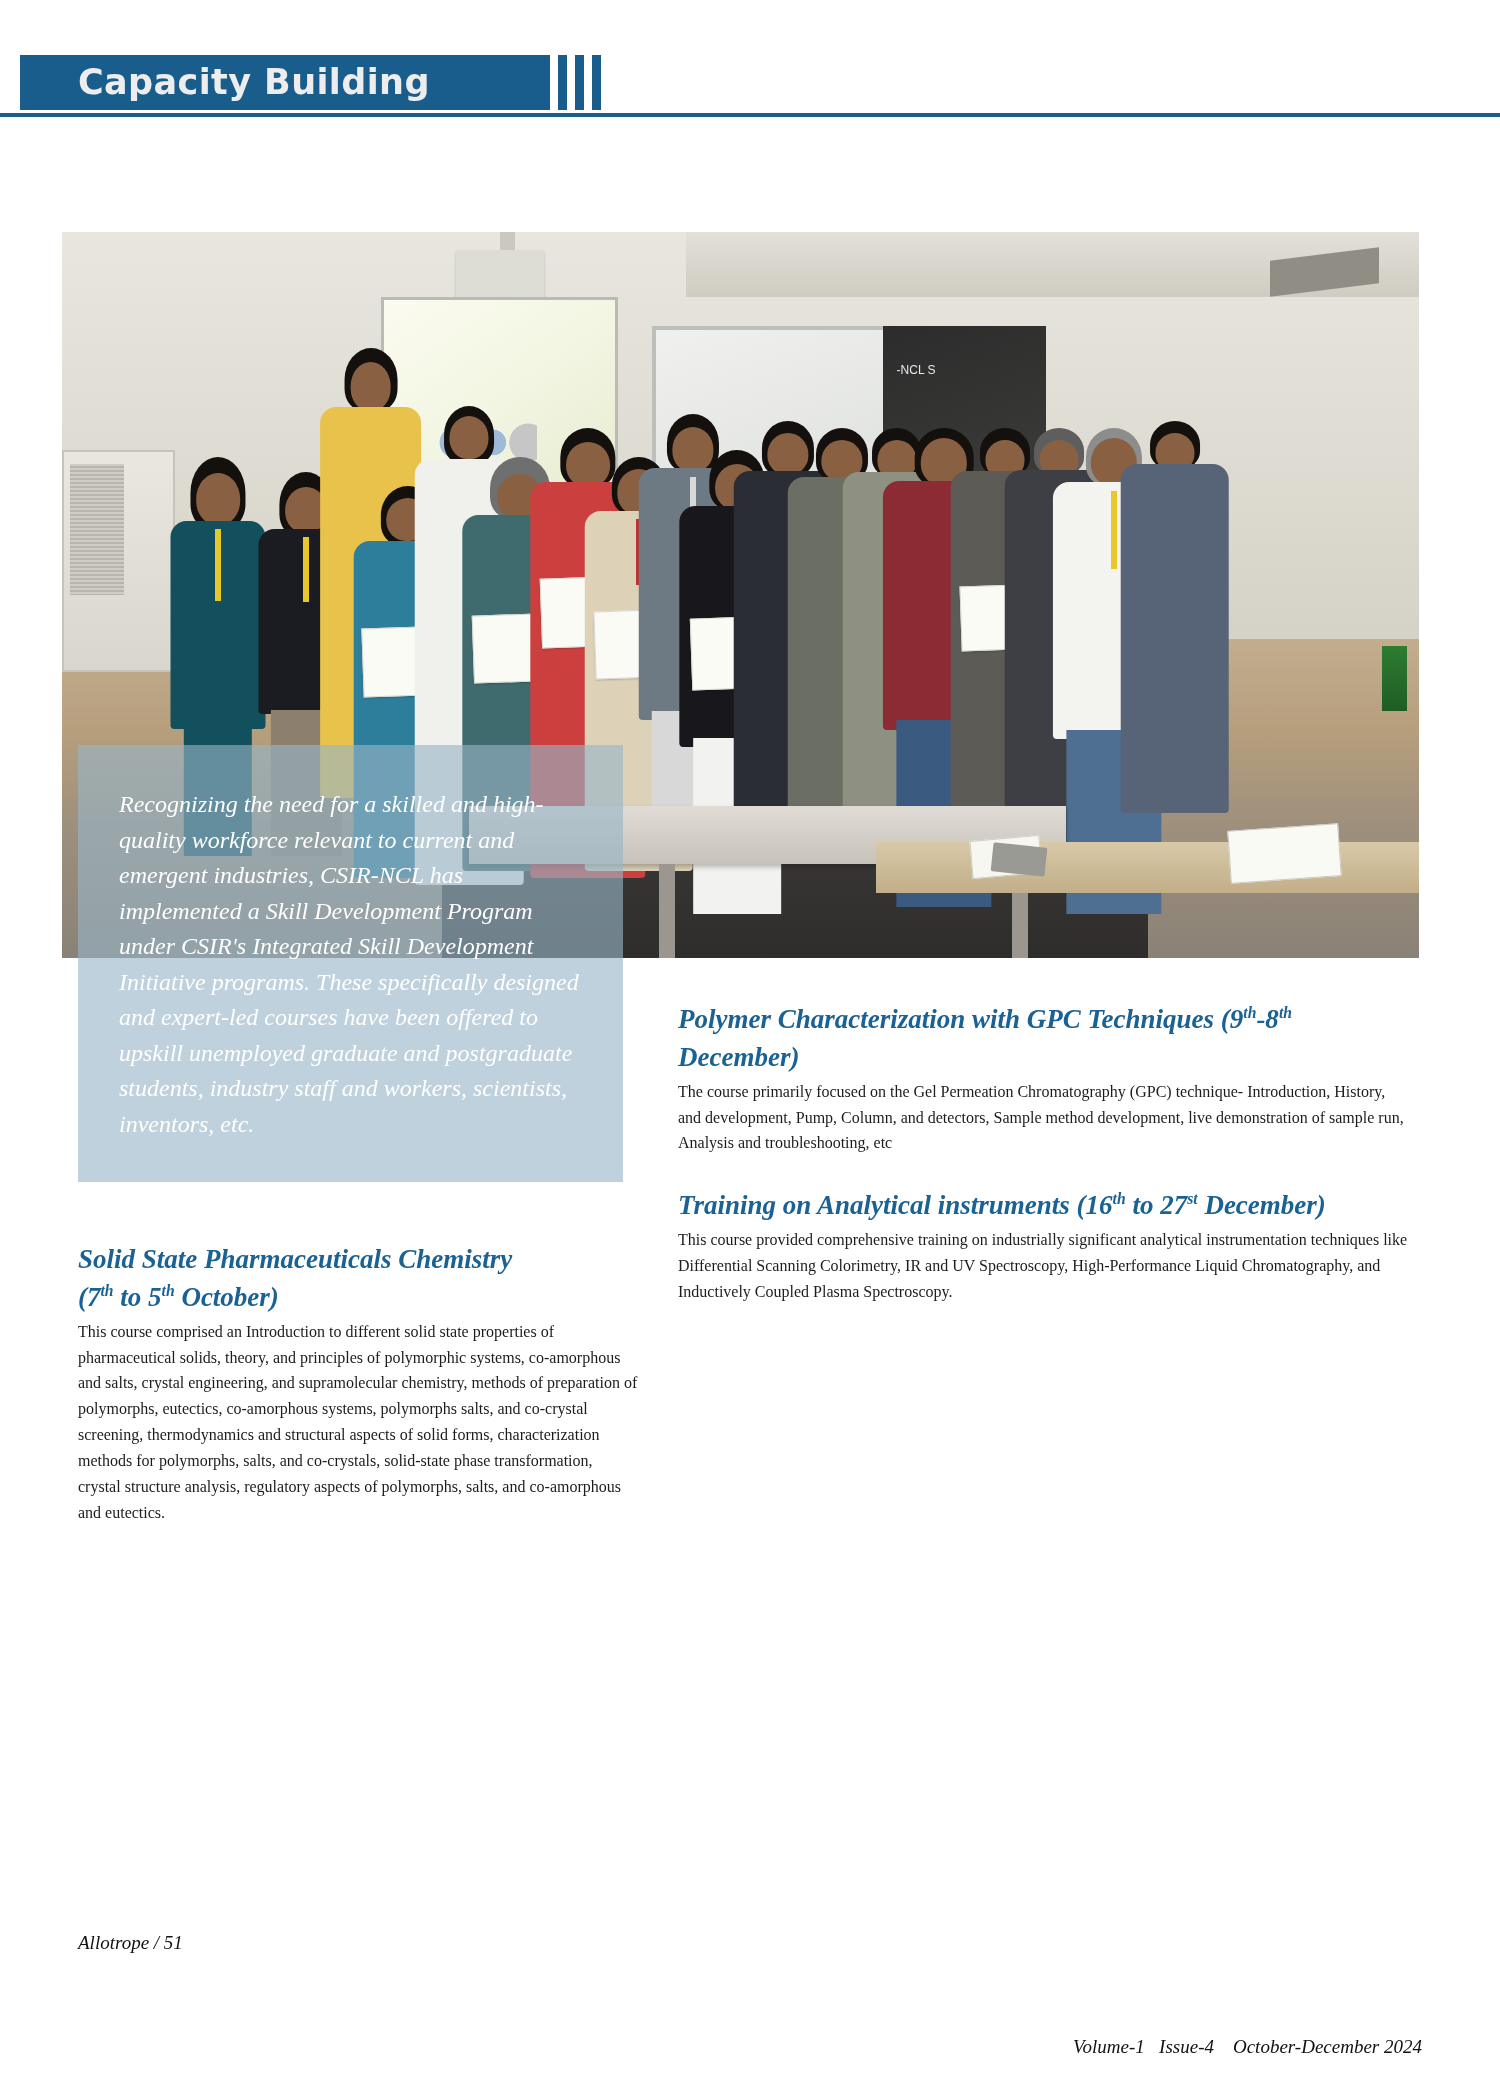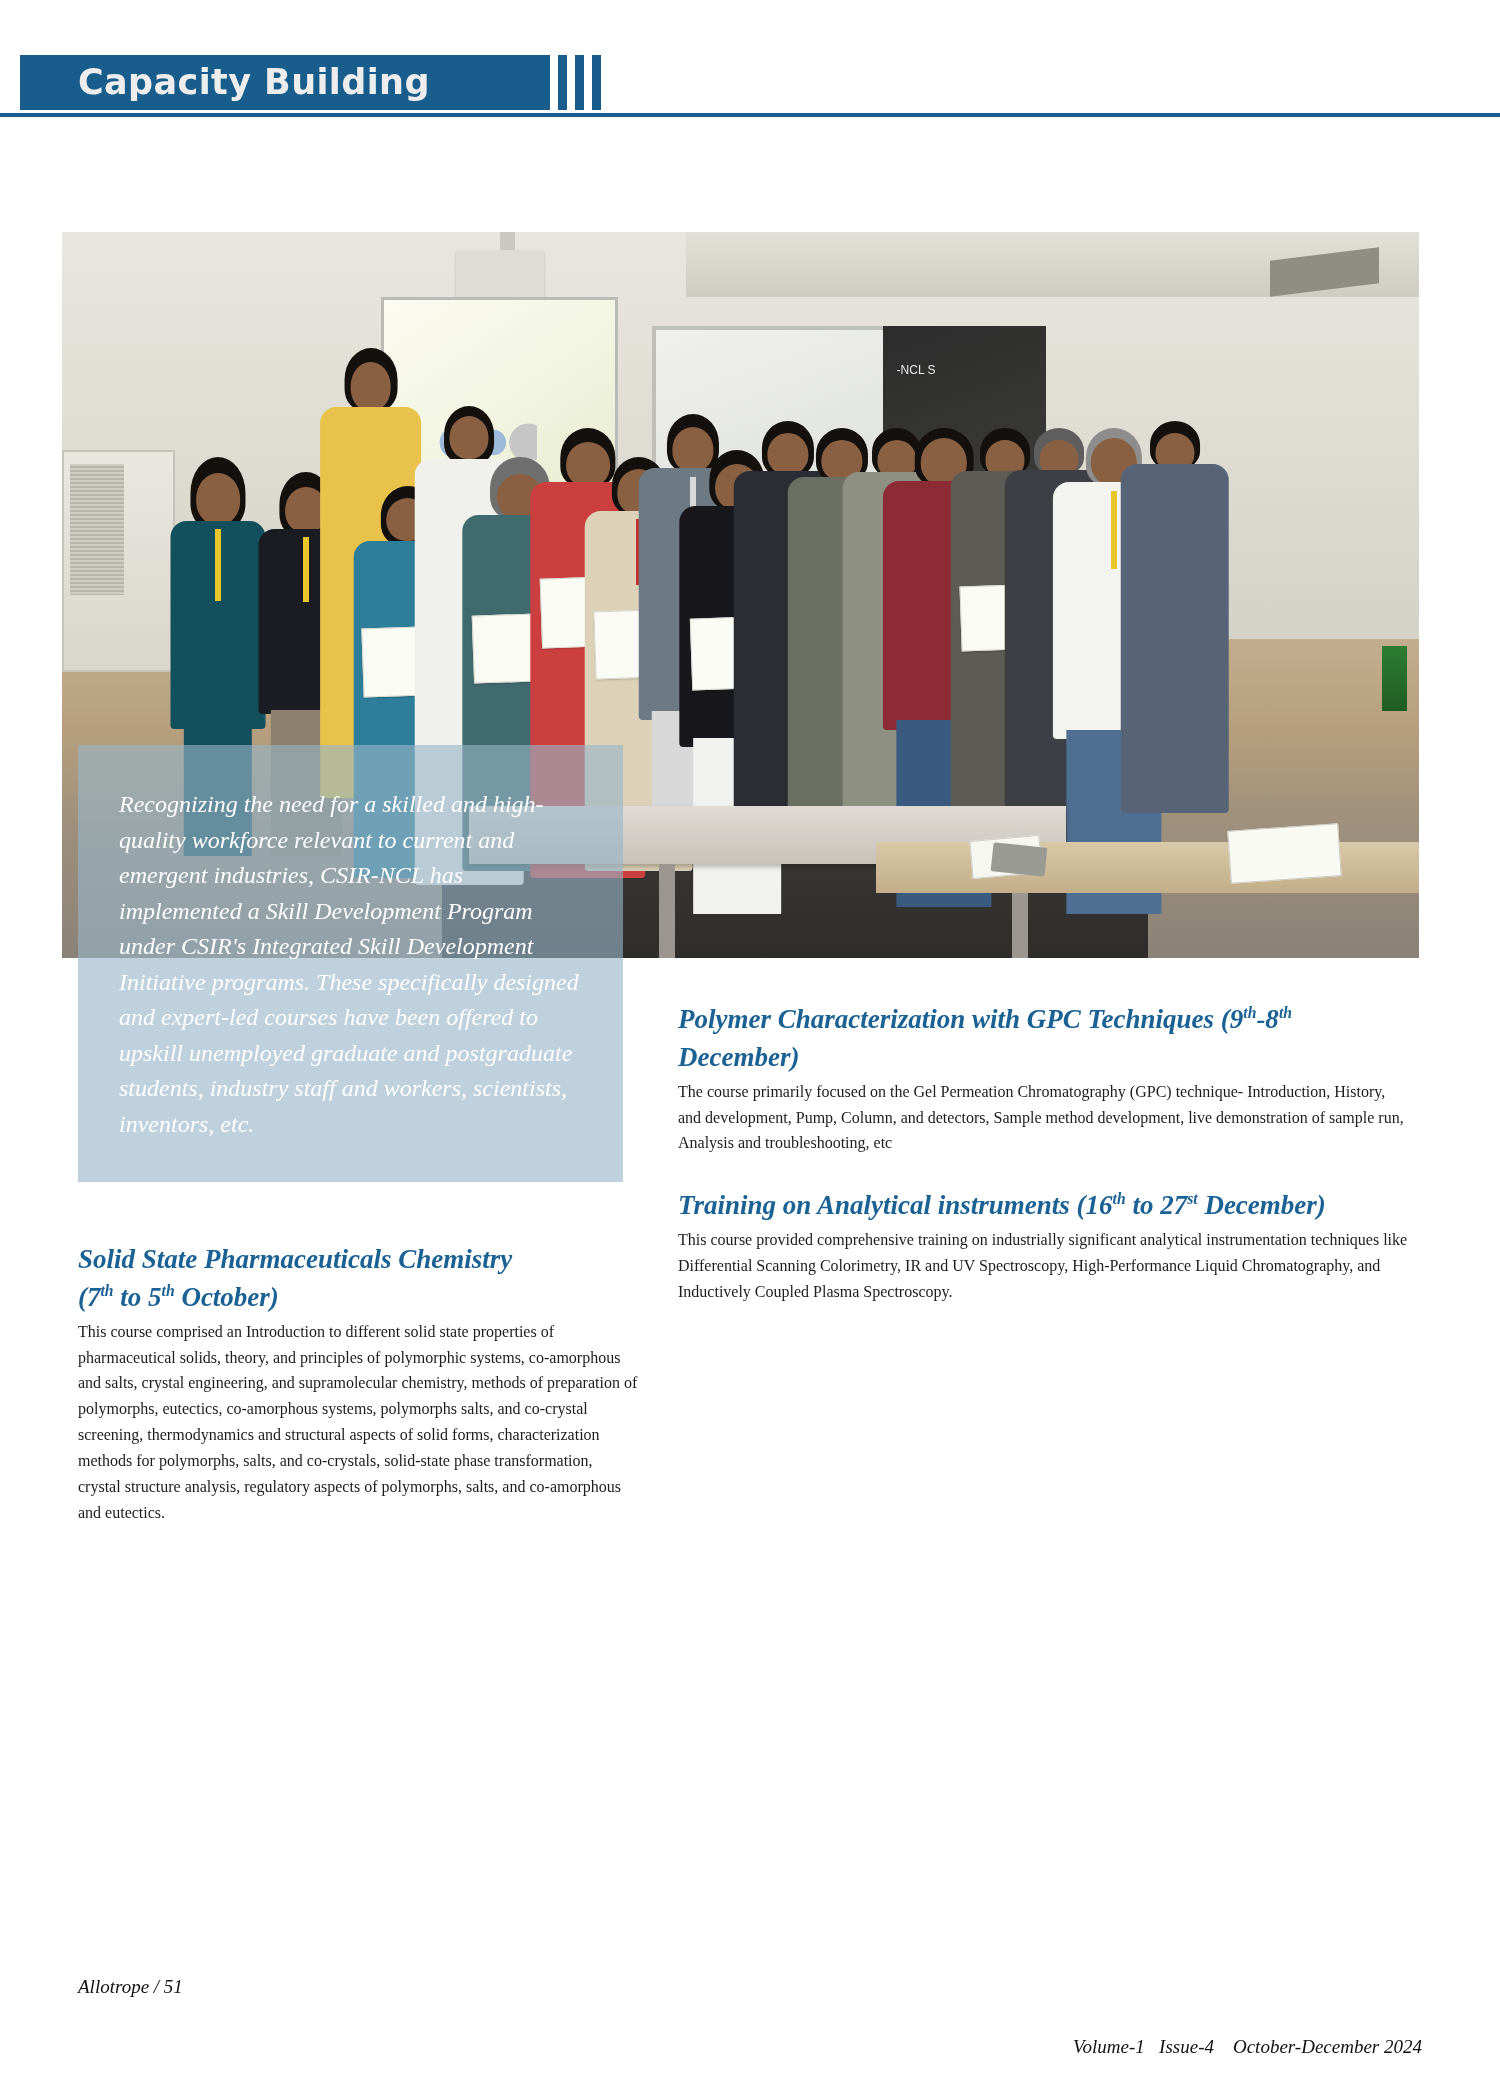--- a/index.html
+++ b/index.html
@@ -305,21 +305,21 @@
     line-height: 1.78;
     margin: 0 0 48px 0;
     letter-spacing: -0.2px;
   }
   .section-gap { height: 30px; }
 
   
   #footer-left {
     position: absolute;
     left: 78px;
-    top: 1976px;
+    top: 1932px;
     color: #111;
     font-family: "Liberation Serif", serif;
     font-style: italic;
     font-size: 19px;
   }
   #footer-right {
     position: absolute;
     right: 78px;
     top: 2036px;
     color: #111;

